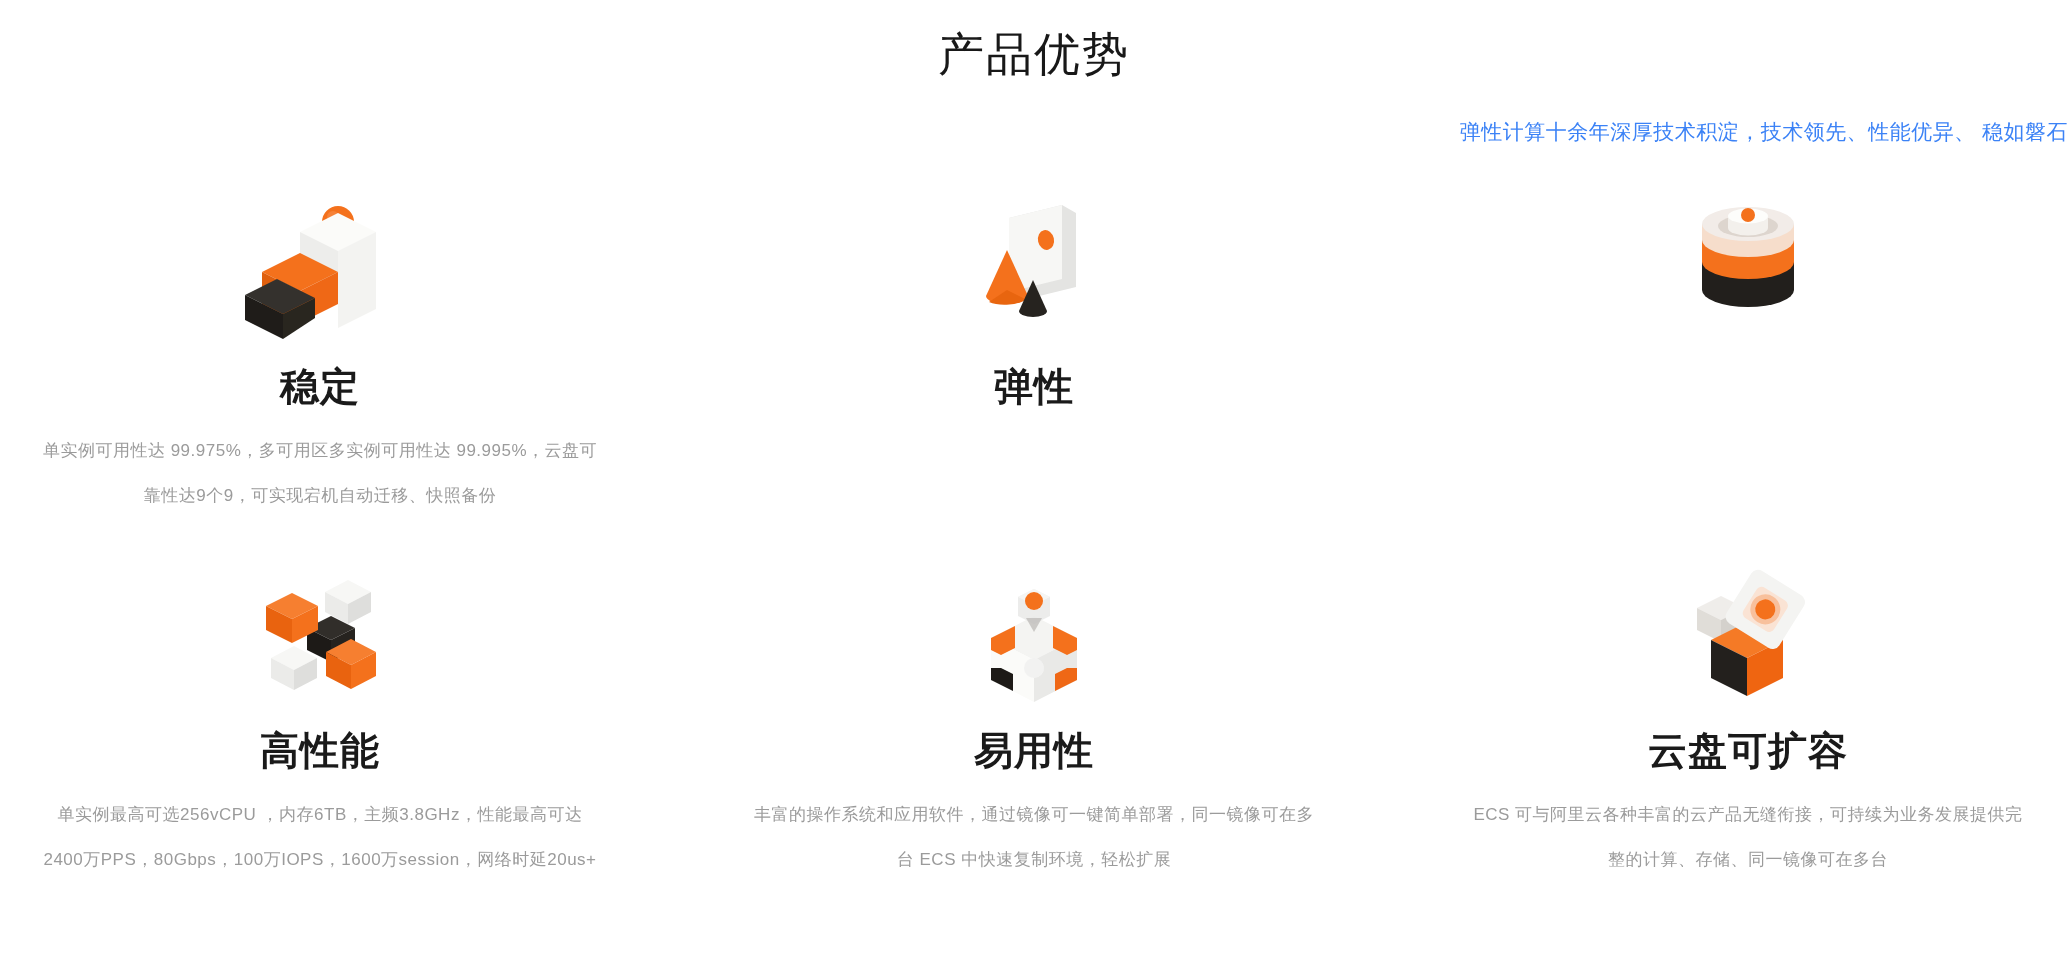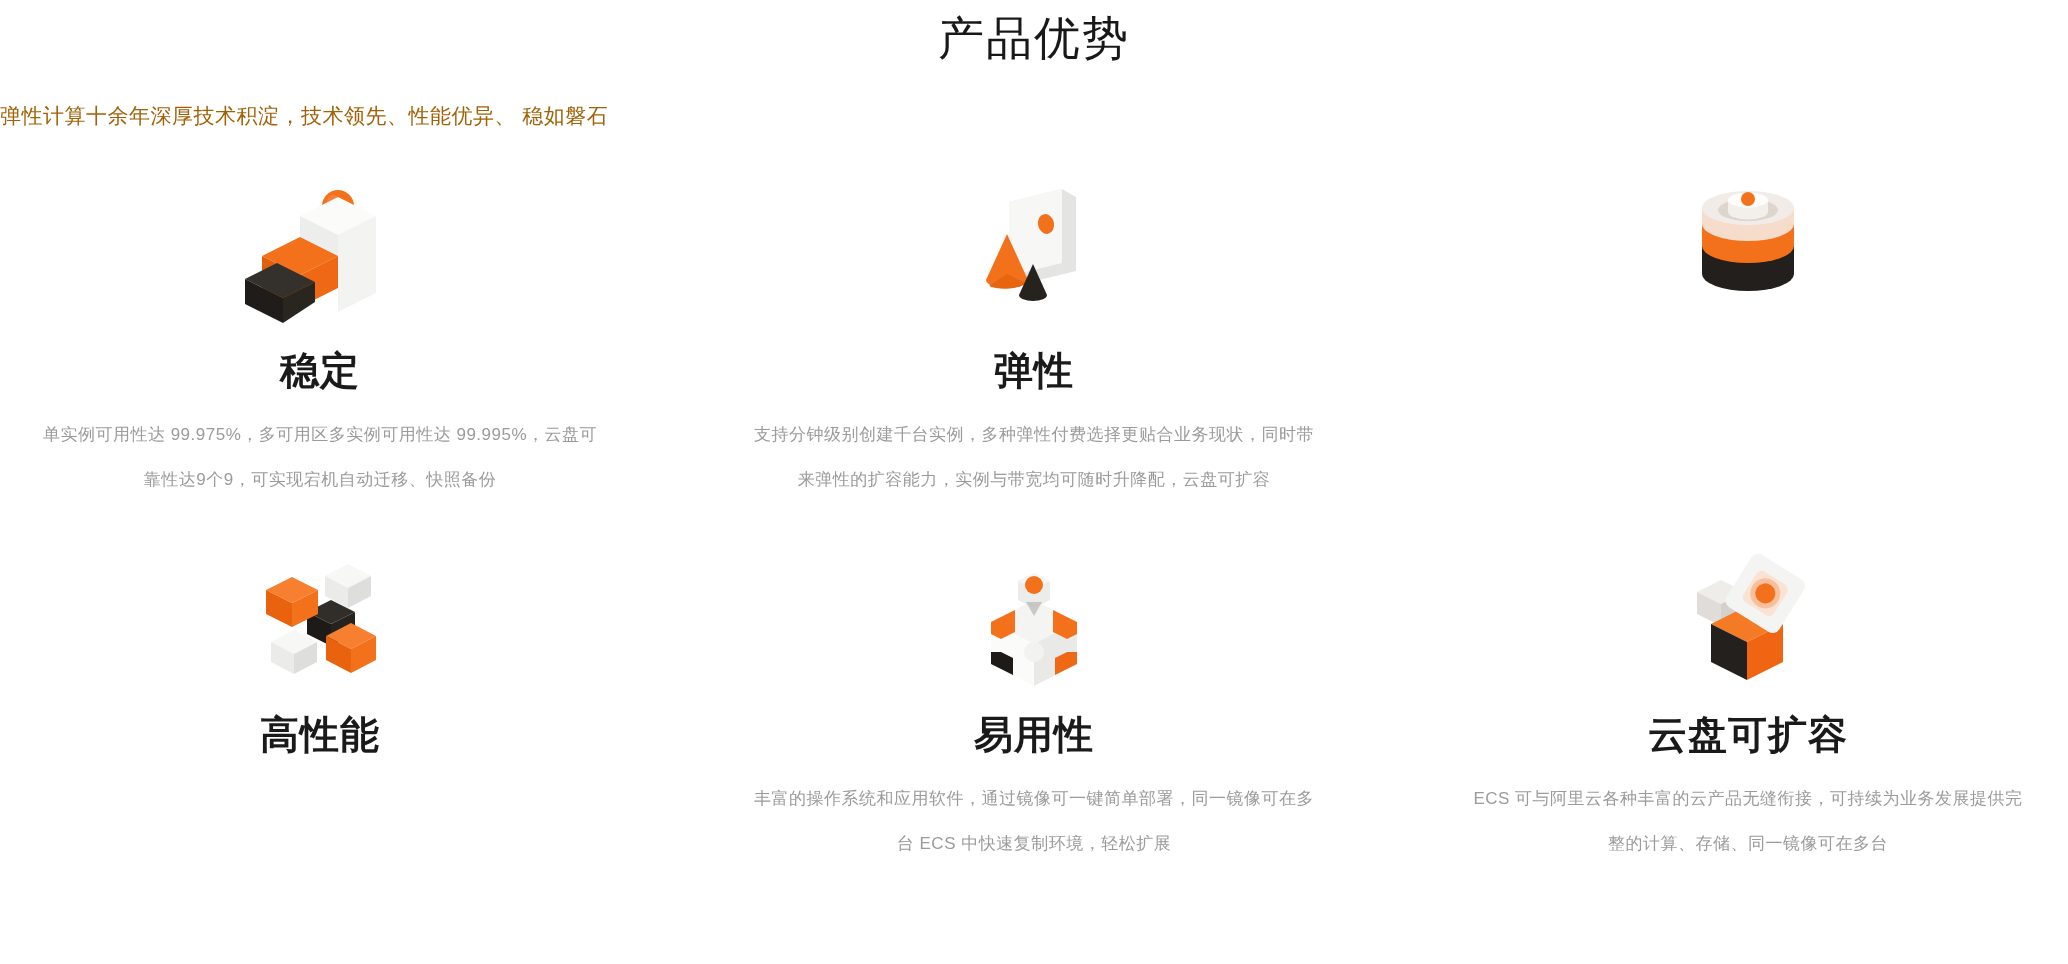--- a/index.html
+++ b/index.html
@@ -4,35 +4,35 @@
 <style>
   * { box-sizing: border-box; }
   html,body { margin:0; padding:0; }
   body {
     width: 2068px;
     height: 964px;
     background: #ffffff;
     font-family: "Liberation Sans", "DejaVu Sans", sans-serif;
     overflow: hidden;
   }
-  .section { padding-top: 8px; }
+  .section { padding-top: 24px; }
   .section-title {
     margin: 0;
     text-align: center;
     font-size: 46px;
     font-weight: 500;
     color: #181818;
     letter-spacing: 2px;
   }
   .section-subtitle {
     margin: 32px 0 0;
-    text-align: left;
+    text-align: right;
     font-size: 21px;
     font-weight: 400;
-    color: #a16207;
+    color: #3b82f6;
     letter-spacing: 0.5px;
   }
   .features-grid {
     margin-top: 42px;
     padding: 0 28px;
     display: grid;
     grid-template-columns: repeat(3, 1fr);
     column-gap: 130px;
     row-gap: 34px;
   }
@@ -93,21 +93,20 @@
         <svg width="150" height="150" viewBox="0 0 150 150" aria-hidden="true">
           <polygon points="50,26 103,13 117,21 117,95 64,108 50,100" fill="#e4e4e2"></polygon>
           <polygon points="50,26 103,13 103,87 50,100" fill="#f7f7f5"></polygon>
           <ellipse cx="87" cy="48" rx="8" ry="10" fill="#f4711c" transform="rotate(-12 87 48)"></ellipse>
           <path d="M48,58 L69,104 A21,8 0 0 1 27,104 Z" fill="#f4711c"></path>
           <path d="M30,110 A21,8 0 0 0 66,107 L48,98 Z" fill="#e8650f"></path>
           <path d="M74,88 L88,119 A14,6 0 0 1 60,119 Z" fill="#26231f"></path>
         </svg>
       </div>
       <h2 class="feature-title">弹性</h2>
-      <p class="feature-desc">支持分钟级别创建千台实例，多种弹性付费选择更贴合业务现状，同时带来弹性的扩容能力，实例与带宽均可随时升降配，云盘可扩容</p>
     </article>
 
     <article class="feature-card">
       <div class="icon-wrap">
         <svg width="150" height="150" viewBox="0 0 150 150" aria-hidden="true">
           <path d="M29,70 h92 v28 a46,17 0 0 1 -92,0 z" fill="#221f1c"></path>
           <path d="M29,48 h92 v22 a46,17 0 0 1 -92,0 z" fill="#f4711c"></path>
           <path d="M29,32 h92 v16 a46,17 0 0 1 -92,0 z" fill="#f6ddcb"></path>
           <ellipse cx="75" cy="32" rx="46" ry="17" fill="#f2ece8"></ellipse>
           <ellipse cx="75" cy="34" rx="30" ry="11" fill="#ddd5ce"></ellipse>
@@ -137,20 +136,21 @@
           <polygon points="21,50 47,37 73,50 47,63" fill="#f67f30"></polygon>
           <polygon points="21,50 21,74 47,87 47,63" fill="#e9630f"></polygon>
           <polygon points="73,50 73,74 47,87 47,63" fill="#f4711c"></polygon>
 
           <polygon points="81,96 106,83 131,96 106,109" fill="#f67f30"></polygon>
           <polygon points="81,96 81,120 106,133 106,109" fill="#e9630f"></polygon>
           <polygon points="131,96 131,120 106,133 106,109" fill="#f4711c"></polygon>
         </svg>
       </div>
       <h2 class="feature-title">高性能</h2>
+      <p class="feature-desc">单实例最高可选256vCPU ，内存6TB，主频3.8GHz，性能最高可达2400万PPS，80Gbps，100万IOPS，1600万session，网络时延20us+</p>
     </article>
 
     <article class="feature-card">
       <div class="icon-wrap">
         <svg width="150" height="150" viewBox="0 0 150 150" aria-hidden="true">
 
           <polygon points="32,82 75,60 118,82 75,104" fill="#f4f4f2"></polygon>
           <polygon points="32,82 32,124 75,146 75,104" fill="#fbfbf9"></polygon>
           <polygon points="118,82 118,124 75,146 75,104" fill="#e9e9e7"></polygon>
 

